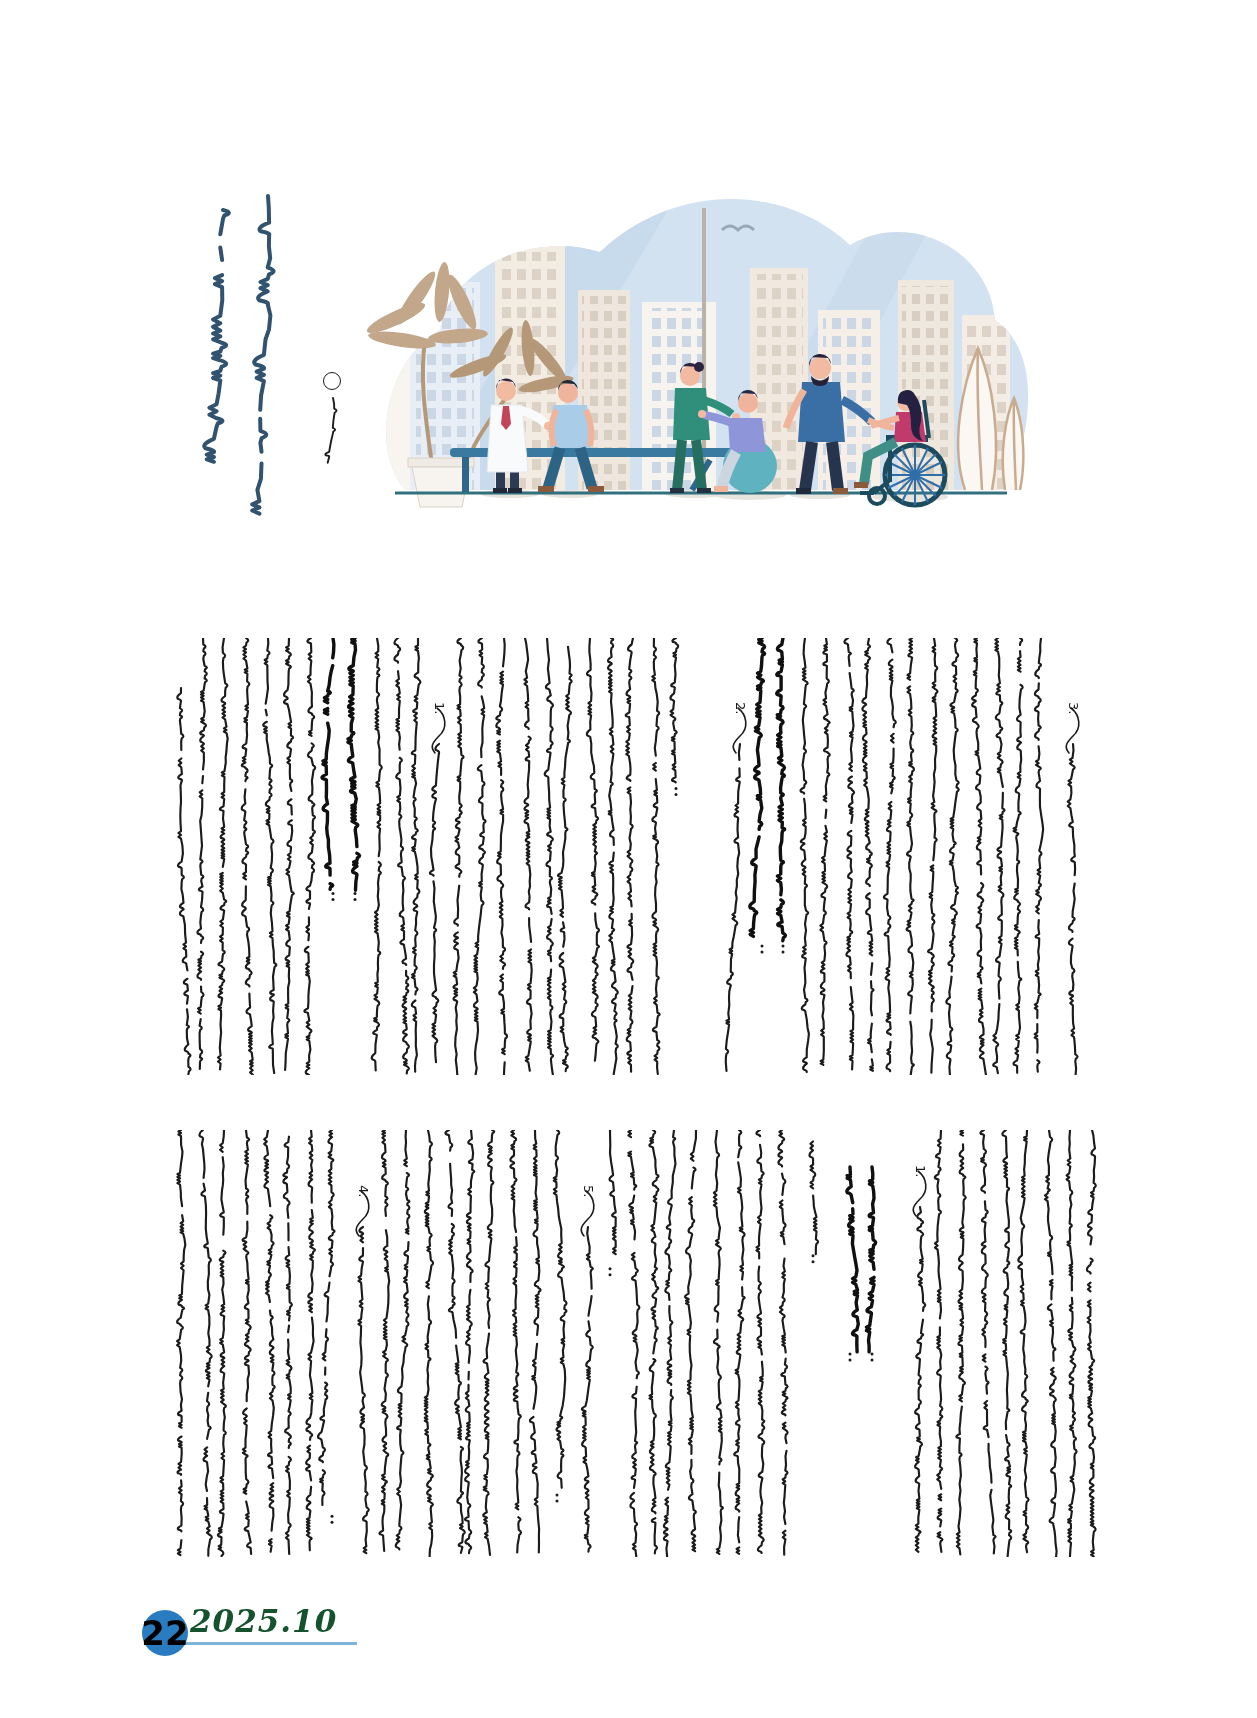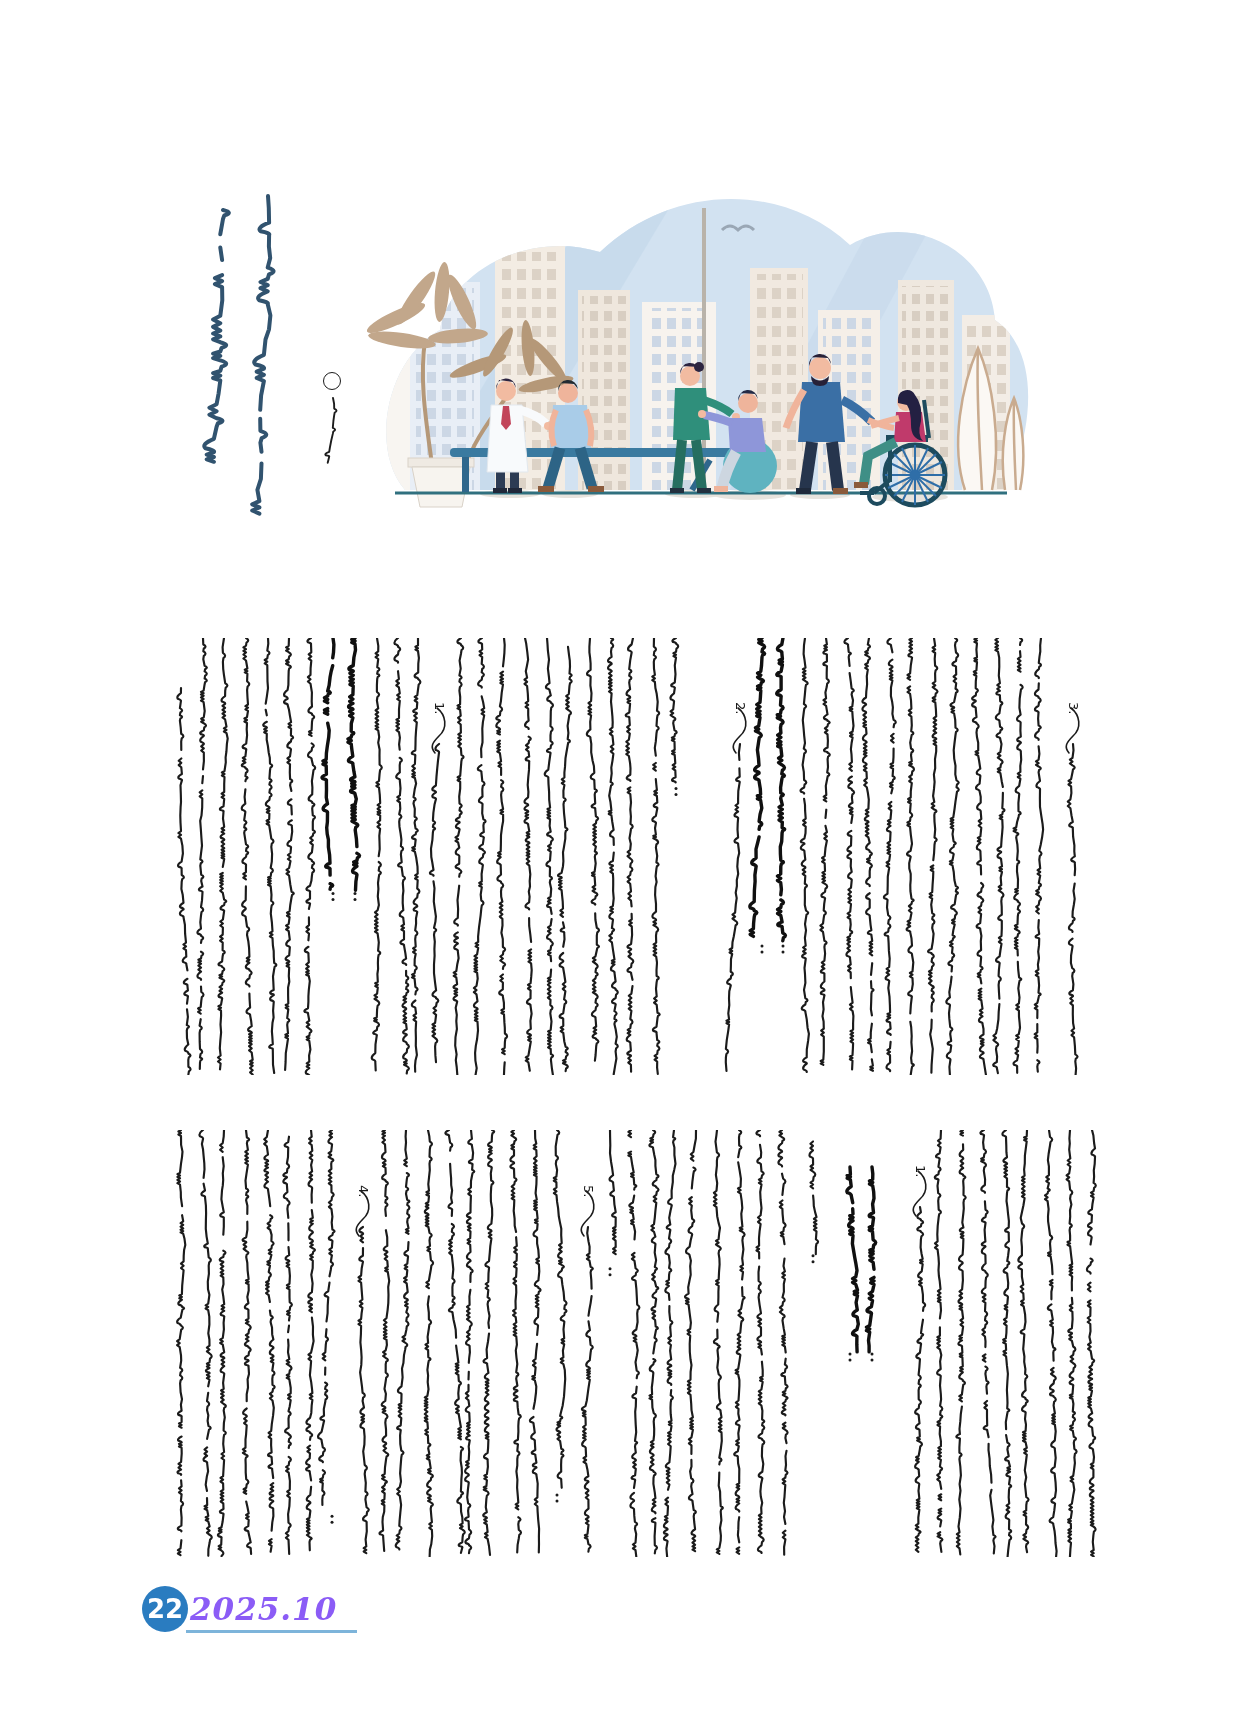--- a/index.html
+++ b/index.html
@@ -15,23 +15,23 @@
     width:16px;height:16px;border-radius:50%;
     border:1.6px solid #1c1c1c;background:#fff;
   }
   .footer{
     position:absolute;left:142px;top:1586px;
     display:flex;align-items:center;
   }
   .page-badge{
     width:46px;height:46px;border-radius:50%;
     display:flex;align-items:center;justify-content:center;
-    color:#ffffff;font-size:26px;font-weight:bold;
+    color:#000000;font-size:34px;font-weight:bold;
     font-family:"DejaVu Sans", sans-serif;
-    position:relative;z-index:2;
+    position:relative;z-index:2;margin-top:24px;
   }
   .issue-wrap{position:relative;margin-left:-4px;padding:0 6px;}
   .issue{
     font-family:"DejaVu Serif", serif;
     font-style:italic;font-weight:bold;
     font-size:31px;letter-spacing:1px;
   }
   .issue-underline{
     position:absolute;left:2px;right:-14px;bottom:-6px;height:3px;
   }
@@ -343,18 +343,18 @@
       <path d="M 836 0 q -4.8 3.0 -3.1 5.3 q 3.6 1.1 3.1 2.3 l 0.3 8.3 l 0.1 6.3 l 0.6 5.1 q -4.8 2.7 -3.1 4.6 q 3.6 1.0 3.1 2.0 l -2.6 1.7 l 2.6 1.7 l -2.6 1.7 l 2.6 1.7 l -2.6 1.9 l 2.6 1.9 l -2.6 1.9 l 2.6 1.9 l 0.0 8.6 q 4.1 1.8 0.5 3.6 l -0.5 2.4 l -0.5 8.1 l 0.9 6.1 l 0.5 5.4 l 1.0 8.7 l -0.2 6.3 q -4.8 2.2 -3.1 3.9 q 3.6 0.8 3.1 1.7 l 0.2 8.2 q -4.8 3.1 -3.1 5.5 q 3.6 1.2 3.1 2.4 l -0.8 6.5 l -0.9 5.4 q 4.1 1.8 0.5 3.6 l -0.5 2.4 q -4.8 2.8 -3.1 5.0 q 3.6 1.1 3.1 2.1 l 1.0 8.9 l -0.3 5.2 q -4.8 3.6 -3.1 6.4 q 3.6 1.4 3.1 2.7 l -0.6 6.8 l -2.6 1.5 l 2.6 1.5 l -2.6 1.5 l 2.6 1.5 l -0.7 7.4 l -2.6 2.0 l 2.6 2.0 l -2.6 2.0 l 2.6 2.0 l -0.2 7.4 l -0.6 5.3 l -2.6 1.4 l 2.6 1.4 l -2.6 1.4 l 2.6 1.4 l 0.3 6.0 l -2.6 1.6 l 2.6 1.6 l -2.6 1.6 l 2.6 1.6 l 0.8 8.9 l 1.0 8.6 l -0.5 7.3 l -0.5 8.9 l 0.4 7.2 l 0.2 5.8 l -0.3 5.5 q 4.1 1.7 0.5 3.3 l -0.5 2.2 l -1.4 8.1 l 0.3 7.0 m 0 6.0 l 1.3 7.4 q 4.1 2.1 0.5 4.2 l -0.5 2.8 l 1.3 6.8 q -4.8 2.2 -3.1 3.8 q 3.6 0.8 3.1 1.6 l 1.3 4.9 l -2.6 1.3 l 2.6 1.3 l -2.6 1.3 l 2.6 1.3 q -4.8 2.3 -3.1 4.0 q 3.6 0.9 3.1 1.7 l -1.0 6.8 q 4.1 1.7 0.5 3.4 l -0.5 2.3 l -0.3 7.3 l 0.5 6.2 l -2.6 2.1 l 2.6 2.1 l -2.6 2.1 l 2.6 2.1 q -4.8 3.5 -3.1 6.1 q 3.6 1.3 3.1 2.6 l -0.2 8.6 q 4.1 1.8 0.5 3.6 l -0.5 2.4 q 4.1 2.5 0.5 5.0 l -0.5 3.4 l -0.8 6.5 l -0.7 7.7" fill="none" stroke="#1b1b1b" stroke-width="2.15" stroke-linecap="round" stroke-linejoin="round"></path>
       <path d="M 857 0 l -0.3 6.2 l -2.6 1.3 l 2.6 1.3 l -2.6 1.3 l 2.6 1.3 l -1.0 7.8 l -0.8 6.4 l -0.1 7.7 l -0.7 6.2 l 0.5 6.2 l -2.6 1.6 l 2.6 1.6 l -2.6 1.6 l 2.6 1.6 l -2.6 2.2 l 2.6 2.2 l -2.6 2.2 l 2.6 2.2 l -2.6 1.8 l 2.6 1.8 l -2.6 1.8 l 2.6 1.8 l -1.2 7.4 l -1.3 6.0 l -1.4 6.5 l 1.3 5.5 q 4.1 2.7 0.5 5.3 l -0.5 3.6 l -0.7 7.6 l 0.6 6.8 l -0.0 8.6 q -4.8 3.5 -3.1 6.1 q 3.6 1.3 3.1 2.6 q -4.8 2.4 -3.1 4.2 q 3.6 0.9 3.1 1.8 l 0.0 6.7 l 1.4 7.8 l -2.6 2.2 l 2.6 2.2 l -2.6 2.2 l 2.6 2.2 l 0.4 6.2 l -2.6 1.7 l 2.6 1.7 l -2.6 1.7 l 2.6 1.7 l 1.4 8.1 l 0.4 7.4 l -1.2 7.2 q -4.8 2.3 -3.1 4.0 q 3.6 0.8 3.1 1.7 l -0.6 8.3 l -0.5 5.9 l 1.2 7.5 l -0.2 5.3 l 1.2 7.3 l -0.3 5.0 q 4.1 2.3 0.5 4.6 l -0.5 3.1 l 0.5 8.6 q -4.8 3.5 -3.1 6.2 q 3.6 1.3 3.1 2.6 q 4.1 1.8 0.5 3.5 l -0.5 2.3 q -4.8 3.3 -3.1 5.7 q 3.6 1.2 3.1 2.5 l -0.6 5.8 l 1.0 5.6 l -0.4 6.4 l -2.6 1.3 l 2.6 1.3 l -2.6 1.3 l 2.6 1.3 l -2.6 1.5 l 2.6 1.5 l -2.6 1.5 l 2.6 1.5 l 1.2 5.6 l -2.6 1.7 l 2.6 1.7 l -2.6 1.7 l 2.6 1.7 l -1.0 8.4 l -1.0 7.4 l 1.4 6.8 l -1.3 6.9 l 0.6 5.3 l 0.8 7.7 q 4.1 2.4 0.5 4.7 l -0.5 3.2 l -0.1 5.4 l -2.6 1.5 l 2.6 1.5 l -2.6 1.5 l 2.6 1.5 l -0.2 8.1 q 4.1 2.7 0.5 5.3 l -0.5 3.6 l -2.6 1.8 l 2.6 1.8 l -2.6 1.8 l 2.6 1.8 q 4.1 1.8 0.5 3.6 l -0.5 2.4 l 1.1 5.6" fill="none" stroke="#1b1b1b" stroke-width="2.15" stroke-linecap="round" stroke-linejoin="round"></path>
       <path d="M 879 0 l 1.0 6.8 q 4.1 2.6 0.5 5.2 l -0.5 3.5 l -1.4 8.5 l -0.7 6.1 l 1.0 6.2 l 0.0 8.9 l -2.6 2.0 l 2.6 2.0 l -2.6 2.0 l 2.6 2.0 l -1.3 5.3 q 4.1 1.5 0.5 3.0 l -0.5 2.0 l -2.6 1.9 l 2.6 1.9 l -2.6 1.9 l 2.6 1.9 l 1.0 8.1 l -0.6 7.1 l 0.1 5.0 l 0.8 5.5 l 1.1 8.2 q 4.1 2.6 0.5 5.2 l -0.5 3.5 l 0.7 8.1 l -2.6 1.2 l 2.6 1.2 l -2.6 1.2 l 2.6 1.2 l 1.3 8.8 l 0.5 8.7 m 0 5.7 l -2.6 1.6 l 2.6 1.6 l -2.6 1.6 l 2.6 1.6 l -1.1 5.6 l -0.0 7.5 m 0 5.1 q -4.8 2.9 -3.1 5.0 q 3.6 1.1 3.1 2.1 l 1.4 8.1 l -2.6 1.8 l 2.6 1.8 l -2.6 1.8 l 2.6 1.8 l 0.2 5.9 l -1.1 9.1 l 1.4 5.8 q 4.1 1.5 0.5 2.9 l -0.5 2.0 l 0.3 8.2 m 0 7.1 l -2.6 2.0 l 2.6 2.0 l -2.6 2.0 l 2.6 2.0 q 4.1 2.3 0.5 4.6 l -0.5 3.1 q -4.8 3.2 -3.1 5.5 q 3.6 1.2 3.1 2.4 q -4.8 2.1 -3.1 3.7 q 3.6 0.8 3.1 1.6 q 4.1 2.6 0.5 5.2 l -0.5 3.5 l 1.3 8.1 l -2.6 1.5 l 2.6 1.5 l -2.6 1.5 l 2.6 1.5 l -2.6 1.3 l 2.6 1.3 l -2.6 1.3 l 2.6 1.3 l 0.8 6.7 l -0.9 9.1 q -4.8 3.4 -3.1 6.0 q 3.6 1.3 3.1 2.6 l 0.9 8.7 l -1.0 9.0 q -4.8 3.0 -3.1 5.3 q 3.6 1.1 3.1 2.3 l 0.9 8.3 l 0.4 7.7 l -1.0 7.0 q -4.8 2.7 -3.1 4.7 q 3.6 1.0 3.1 2.0 l -0.7 6.3 l -1.1 6.7 q -4.8 2.8 -3.1 4.9 q 3.6 1.1 3.1 2.1 l 1.4 7.2 l 0.6 5.7 l 0.3 6.0 l 1.1 8.2 l -0.7 7.7" fill="none" stroke="#1b1b1b" stroke-width="2.15" stroke-linecap="round" stroke-linejoin="round"></path>
       <path d="M 900 0 l -0.6 8.6 l 0.4 4.9 l -0.6 6.1 l 1.1 8.9 l -2.6 2.0 l 2.6 2.0 l -2.6 2.0 l 2.6 2.0 l -1.1 6.8 l -2.6 2.0 l 2.6 2.0 l -2.6 2.0 l 2.6 2.0 l 0.9 8.4 q 4.1 2.7 0.5 5.4 l -0.5 3.6 l 1.3 5.7 l -1.4 5.8 l 0.2 6.4 l -0.6 6.9 q 4.1 2.0 0.5 4.0 l -0.5 2.7 l 0.5 5.3 l 0.0 5.1 l -2.6 1.4 l 2.6 1.4 l -2.6 1.4 l 2.6 1.4 l 1.0 8.9 l 1.1 8.9 l -2.6 1.4 l 2.6 1.4 l -2.6 1.4 l 2.6 1.4 l -2.6 1.7 l 2.6 1.7 l -2.6 1.7 l 2.6 1.7 l -0.4 5.9 l 0.1 8.1 m 0 7.5 l 0.5 6.0 l -2.6 2.0 l 2.6 2.0 l -2.6 2.0 l 2.6 2.0 l 0.2 7.2 l -0.7 9.1 q -4.8 2.2 -3.1 3.8 q 3.6 0.8 3.1 1.6 l -2.6 1.8 l 2.6 1.8 l -2.6 1.8 l 2.6 1.8 l 1.3 5.7 q 4.1 2.5 0.5 5.0 l -0.5 3.3 l -2.6 2.1 l 2.6 2.1 l -2.6 2.1 l 2.6 2.1 q 4.1 2.4 0.5 4.9 l -0.5 3.2 q -4.8 3.3 -3.1 5.8 q 3.6 1.2 3.1 2.5 q -4.8 2.4 -3.1 4.1 q 3.6 0.9 3.1 1.8 l -0.7 8.6 l -2.6 1.2 l 2.6 1.2 l -2.6 1.2 l 2.6 1.2 l 0.9 4.9 l -0.6 7.8 q 4.1 1.6 0.5 3.2 l -0.5 2.2 q 4.1 2.3 0.5 4.6 l -0.5 3.1 l -2.6 1.5 l 2.6 1.5 l -2.6 1.5 l 2.6 1.5 l 1.0 6.1 q 4.1 1.8 0.5 3.6 l -0.5 2.4 l 0.6 6.0 q 4.1 2.5 0.5 5.1 l -0.5 3.4 l 0.5 5.7 l -0.8 6.6 l -0.9 6.2 l -2.6 1.7 l 2.6 1.7 l -2.6 1.7 l 2.6 1.7 l 1.1 7.1 l -1.0 5.2 l -1.4 8.7 l -2.6 1.9 l 2.6 1.9 l -2.6 1.9 l 2.6 1.9 l -1.1 7.2 l -2.6 1.3 l 2.6 1.3 l -2.6 1.3 l 2.6 1.3 l 0.2 4.9 l -2.6 1.5 l 2.6 1.5 l -2.6 1.5 l 2.6 1.5 l -2.6 2.1 l 2.6 2.1 l -2.6 2.1 l 2.6 2.1 l -0.6 6.3 l -0.5 8.3" fill="none" stroke="#1b1b1b" stroke-width="2.15" stroke-linecap="round" stroke-linejoin="round"></path>
       <path d="M 922 0 l 1.4 5.5 l 0.7 7.5 l 0.9 5.5 q -4.8 3.5 -3.1 6.1 q 3.6 1.3 3.1 2.6 l -0.3 6.6 l -0.9 6.7 l 0.3 6.1 l -0.5 6.3 q 4.1 2.4 0.5 4.9 l -0.5 3.3 l -2.6 1.6 l 2.6 1.6 l -2.6 1.6 l 2.6 1.6 l -1.1 6.2 l -0.6 5.6 q -4.8 2.6 -3.1 4.5 q 3.6 1.0 3.1 1.9 l -0.3 6.5 q -4.8 2.6 -3.1 4.6 q 3.6 1.0 3.1 2.0 q -4.8 3.6 -3.1 6.3 q 3.6 1.3 3.1 2.7 l -1.1 6.7 m 0 5.7 m 0 8.3 q 4.1 1.8 0.5 3.7 l -0.5 2.4 q -4.8 3.6 -3.1 6.3 q 3.6 1.3 3.1 2.7 m 0 9.0 l -2.6 2.2 l 2.6 2.2 l -2.6 2.2 l 2.6 2.2 m 0 8.9 l -2.6 1.8 l 2.6 1.8 l -2.6 1.8 l 2.6 1.8 l -0.2 8.5 l -2.6 2.0 l 2.6 2.0 l -2.6 2.0 l 2.6 2.0 l 0.2 7.2 l -1.1 5.7 l 1.3 5.7 l -2.6 2.1 l 2.6 2.1 l -2.6 2.1 l 2.6 2.1 l 1.3 7.8 q 4.1 1.9 0.5 3.8 l -0.5 2.6 l -2.6 2.2 l 2.6 2.2 l -2.6 2.2 l 2.6 2.2 q -4.8 2.1 -3.1 3.6 q 3.6 0.8 3.1 1.5 q -4.8 2.3 -3.1 4.0 q 3.6 0.9 3.1 1.7 l -2.6 1.5 l 2.6 1.5 l -2.6 1.5 l 2.6 1.5 l -1.1 5.5 l -2.6 1.4 l 2.6 1.4 l -2.6 1.4 l 2.6 1.4 l -2.6 1.6 l 2.6 1.6 l -2.6 1.6 l 2.6 1.6 l 1.3 5.0 q -4.8 2.6 -3.1 4.6 q 3.6 1.0 3.1 2.0 q -4.8 3.4 -3.1 6.0 q 3.6 1.3 3.1 2.6 l 0.8 7.4 q 4.1 2.0 0.5 4.0 l -0.5 2.7 q -4.8 3.0 -3.1 5.2 q 3.6 1.1 3.1 2.2 l 1.0 7.1 l -0.6 5.5 l -2.6 1.7 l 2.6 1.7 l -2.6 1.7 l 2.6 1.7 l -0.0 7.9 q -4.8 3.3 -3.1 5.9 q 3.6 1.3 3.1 2.5 q -4.8 2.2 -3.1 3.8 q 3.6 0.8 3.1 1.6 q -4.8 3.0 -3.1 5.2 q 3.6 1.1 3.1 2.2 l -2.6 1.9 l 2.6 1.9 l -2.6 1.9 l 2.6 1.9 l -2.6 1.8 l 2.6 1.8 l -2.6 1.8 l 2.6 1.8 l -2.6 1.9 l 2.6 1.9 l -2.6 1.9 l 2.6 1.9 l -2.6 1.4 l 2.6 1.4 l -2.6 1.4 l 2.6 1.4 q 4.1 2.6 0.5 5.2 l -0.5 3.5 l -0.6 6.8 l 0.9 8.0 l -2.6 1.6 l 2.6 1.6 l -2.6 1.6 l 2.6 1.6" fill="none" stroke="#1b1b1b" stroke-width="2.15" stroke-linecap="round" stroke-linejoin="round"></path>
     </svg>
 
   <div class="footer">
     <div class="page-badge" id="page-badge" style="background: rgb(42, 124, 192);">22</div>
     <div class="issue-wrap">
-      <span class="issue" id="issue-text" style="color: #8b5cf6; margin-top: 40px;">2025.10</span>
+      <span class="issue" id="issue-text" style="color: #14532d; margin-top: 40px;">2025.10</span>
       <div class="issue-underline" id="issue-underline" style="background: rgb(125, 180, 218);"></div>
     </div>
   </div>
 
 </div>
 
 </body></html>

